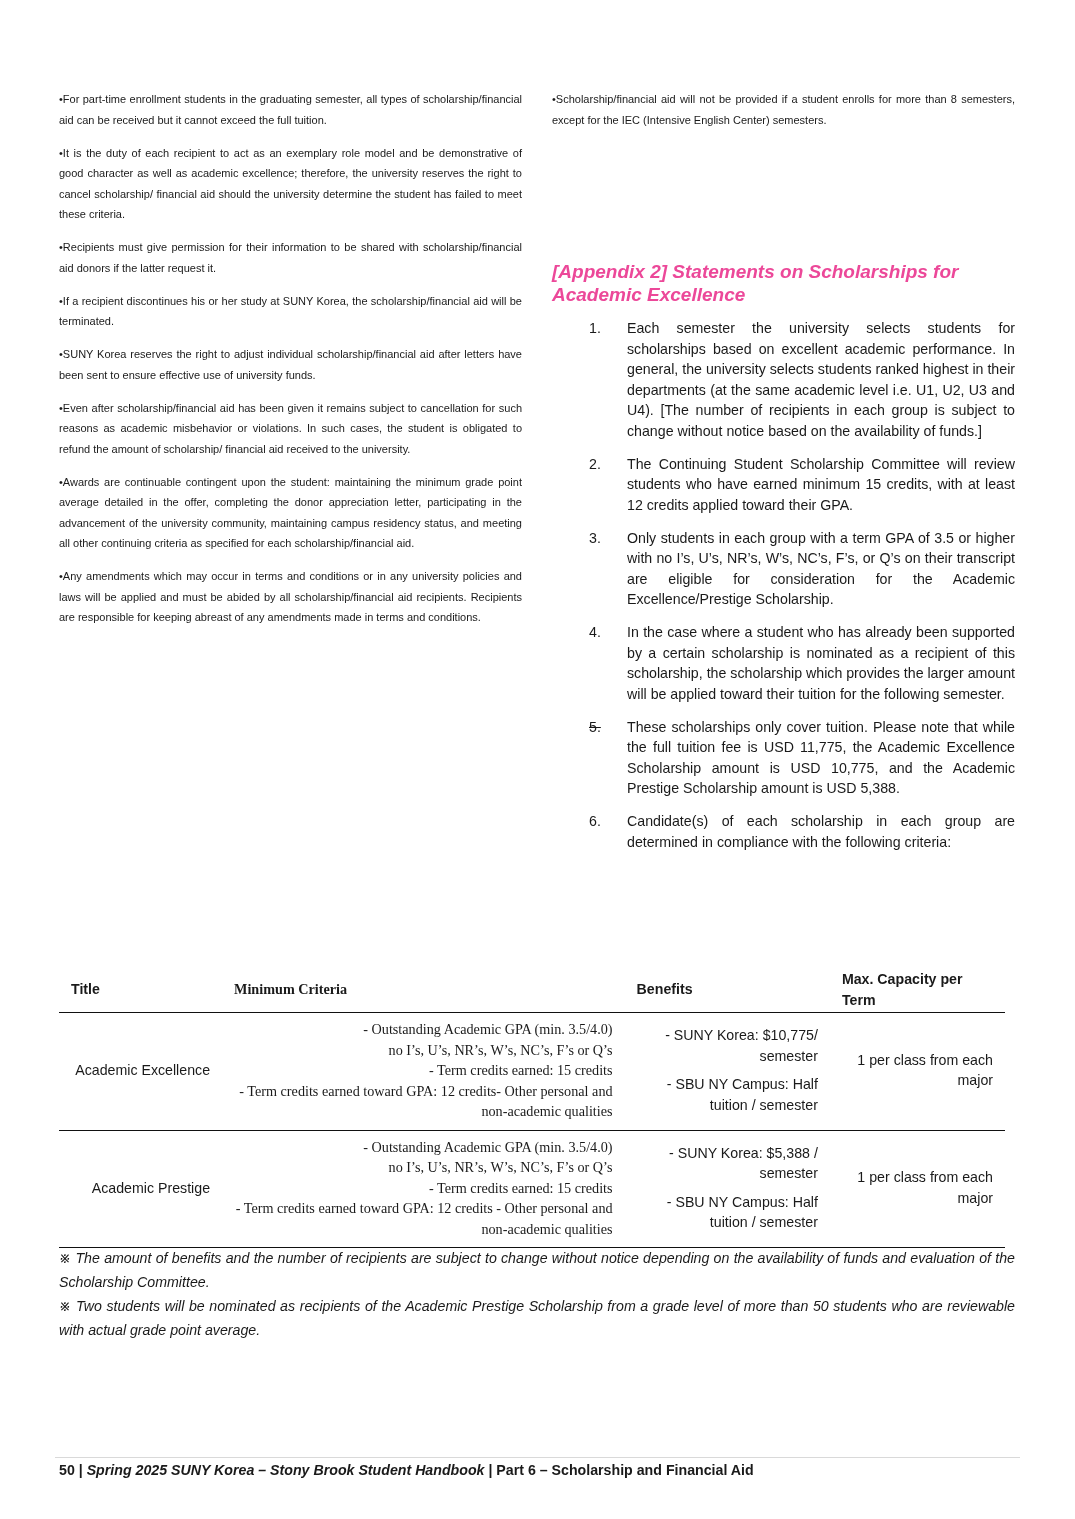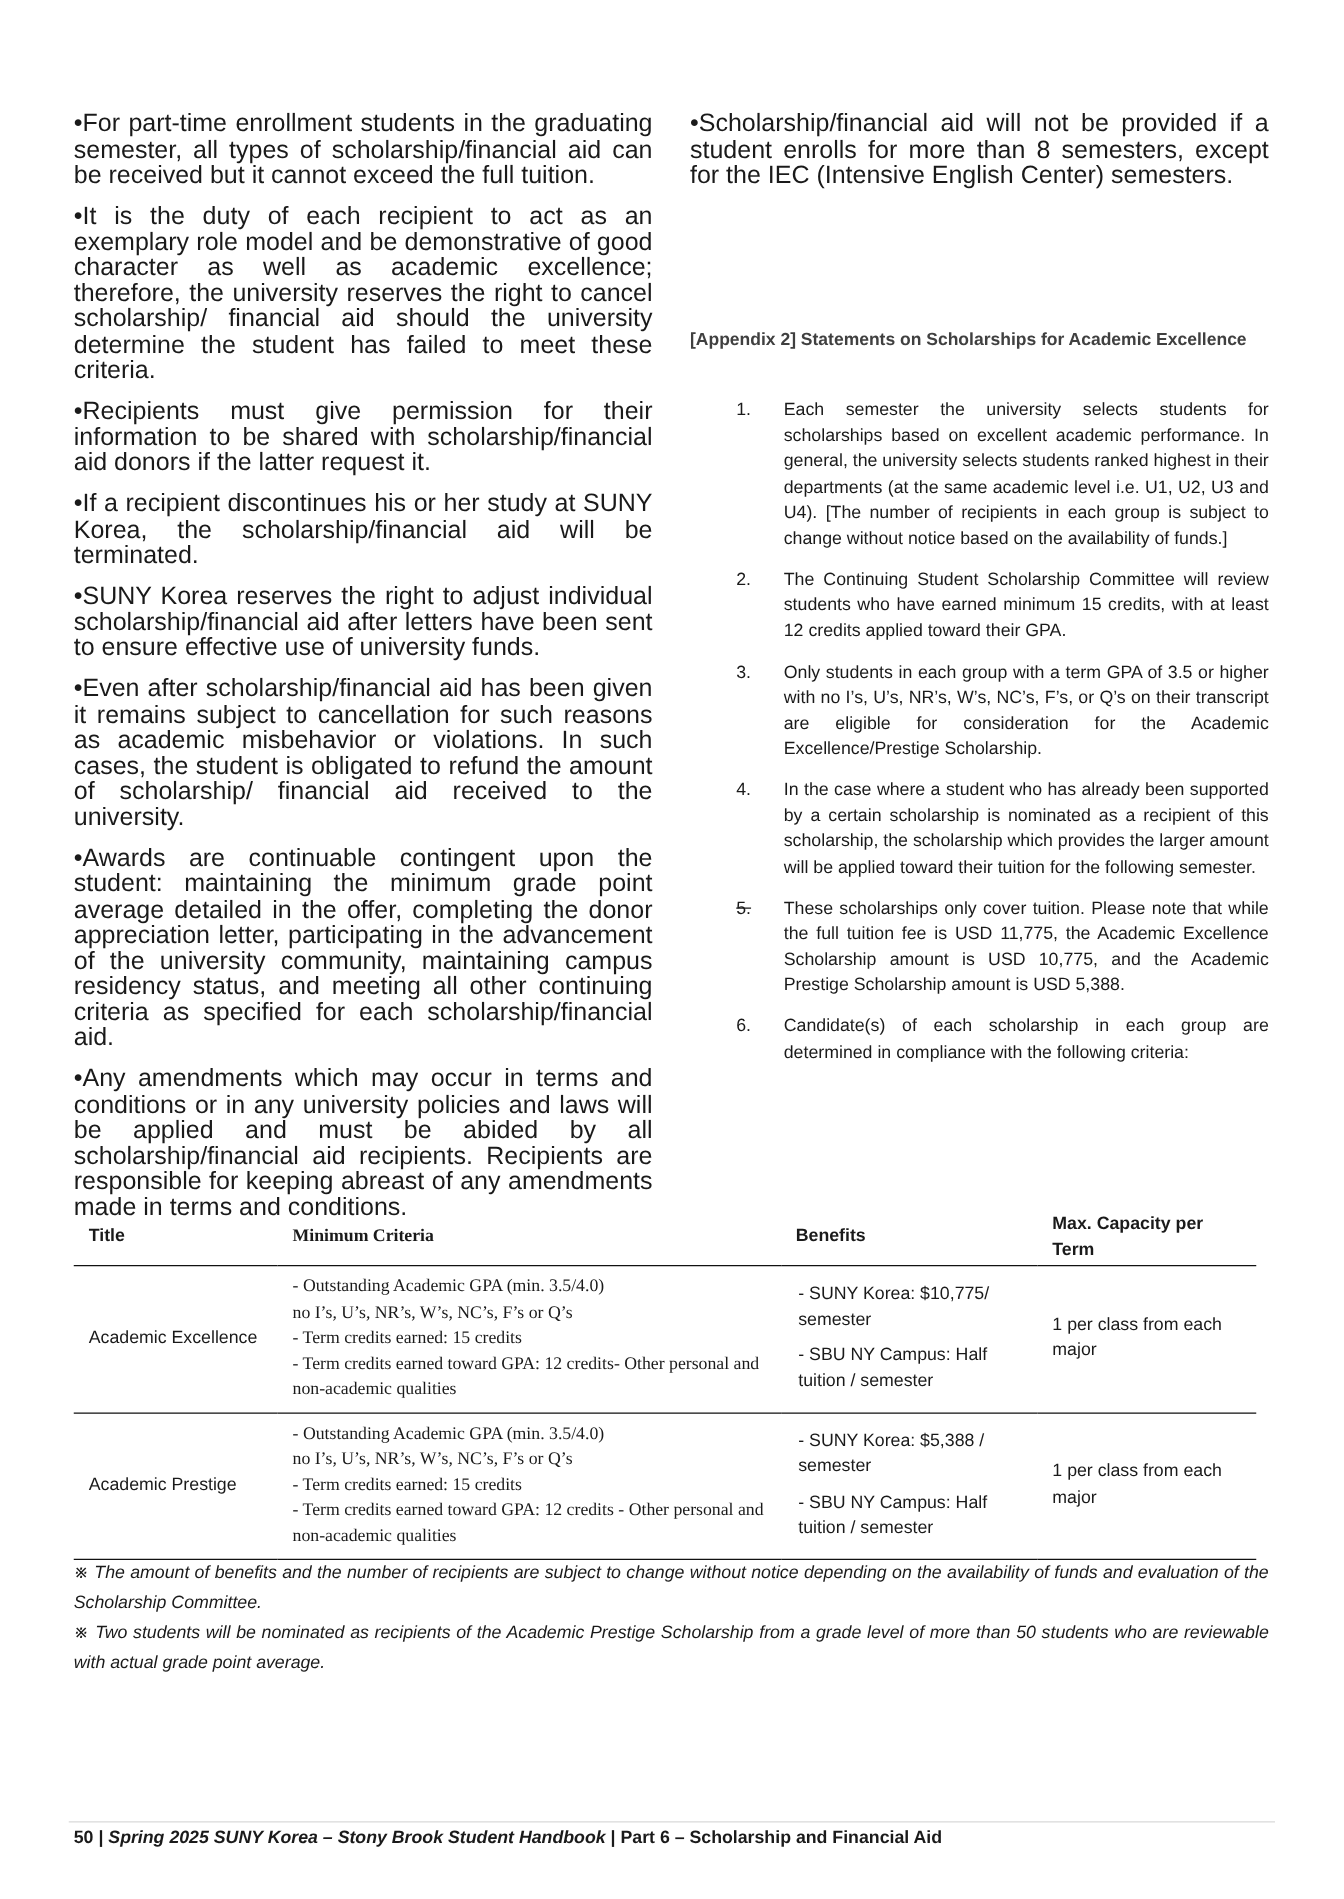--- a/index.html
+++ b/index.html
@@ -1,45 +1,46 @@
 <!DOCTYPE html>
 <html><head>
 <meta charset="utf-8">
 <style>
   html, body { margin: 0; padding: 0; background: #ffffff; }
   body {
     width: 1075px; height: 1519px; position: relative; overflow: hidden;
     font-family: "Liberation Sans", "DejaVu Sans", sans-serif;
     color: #1a1a1a;
   }
-  .col { position: absolute; font-size: 20px; line-height: 20.5px; }
+  .col { position: absolute; font-size: 11px; line-height: 20.5px; }
   .col-left { left: 59px; top: 89px; width: 463px; }
   .col-right { left: 552px; top: 89px; width: 463px; }
   .para { text-align: justify; margin: 0 0 12.5px 0; }
   .heading {
     position: absolute; left: 552px; top: 260px; width: 463px;
-    font-size: 14px; line-height: 23px; color: #404040; margin: 0;
+    font-size: 19px; line-height: 23px; color: #ec4899; margin: 0; font-style: italic;
   }
   .olist { position: absolute; left: 552px; top: 318px; width: 463px; margin: 0; padding: 0; list-style: none; font-size: 14.2px; line-height: 20.5px; }
   .olist li { position: relative; padding-left: 75px; margin-bottom: 12.5px; text-align: justify; }
   .olist .num { position: absolute; left: 37px; top: 0; }
   .olist .num.struck { text-decoration: line-through; }
 
   table.sch {
     position: absolute; left: 59px; top: 967px; width: 946px;
     border-collapse: collapse; font-size: 14.2px; line-height: 20.5px;
   }
   table.sch th {
     text-align: left; font-weight: bold; vertical-align: middle;
     padding: 2px 12px 2px 12px; height: 40px;
     border-bottom: 1.3px solid #111;
   }
   table.sch td {
     vertical-align: middle; padding: 6px 12px 8px 12px;
     border-bottom: 1.3px solid #111;
+    text-align: right;
   }
   table.sch .c1 { width: 138px; }
   table.sch .c2 { width: 376px; padding-left: 12px; font-family: Liberation Serif, serif; }
   table.sch .c3 { width: 180px; }
   table.sch .c4 { width: 150px; }
   .crit-line { display: block; }
   .ben-line { display: block; padding-left: 2px; }
   .ben-line + .ben-line { margin-top: 8px; }
 
   .notes { position: absolute; left: 59px; top: 1246px; width: 956px; font-size: 14.2px; line-height: 24px; font-style: italic; }

